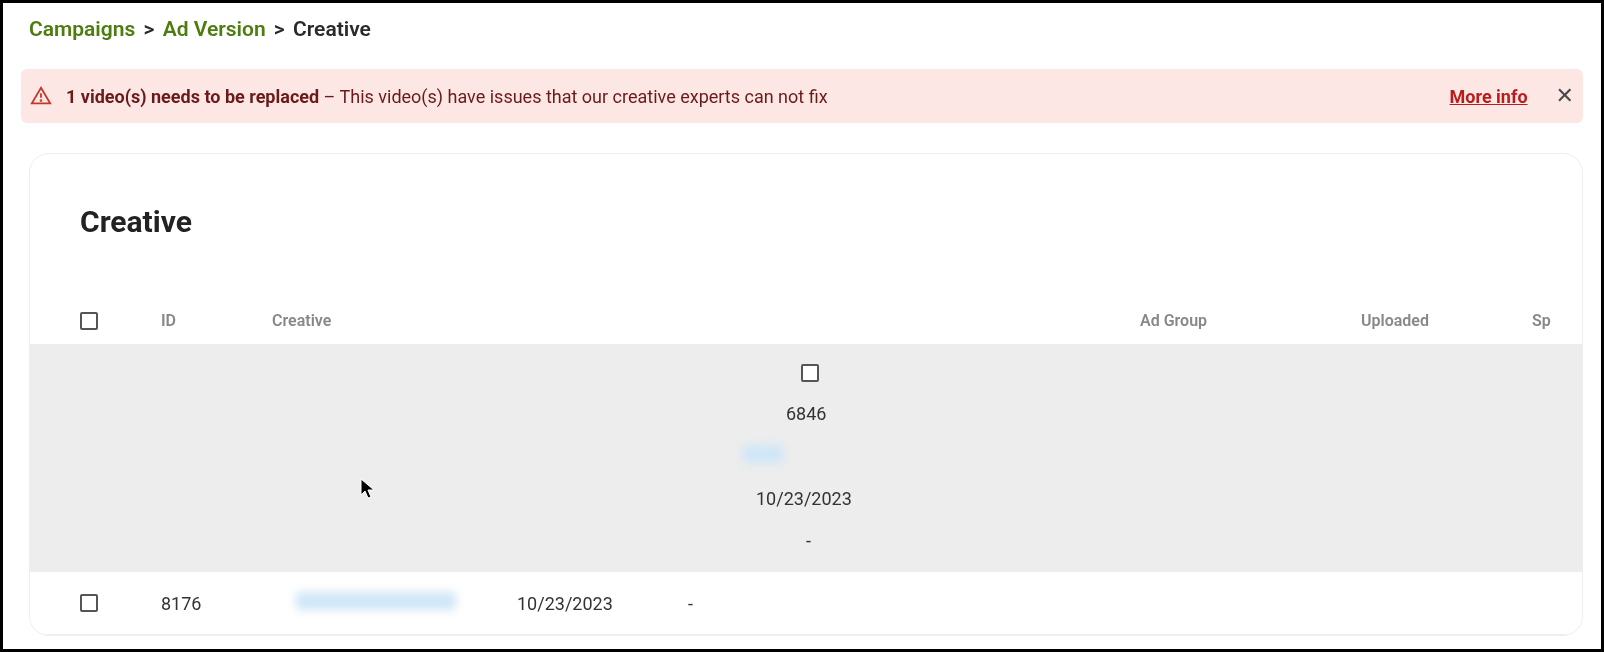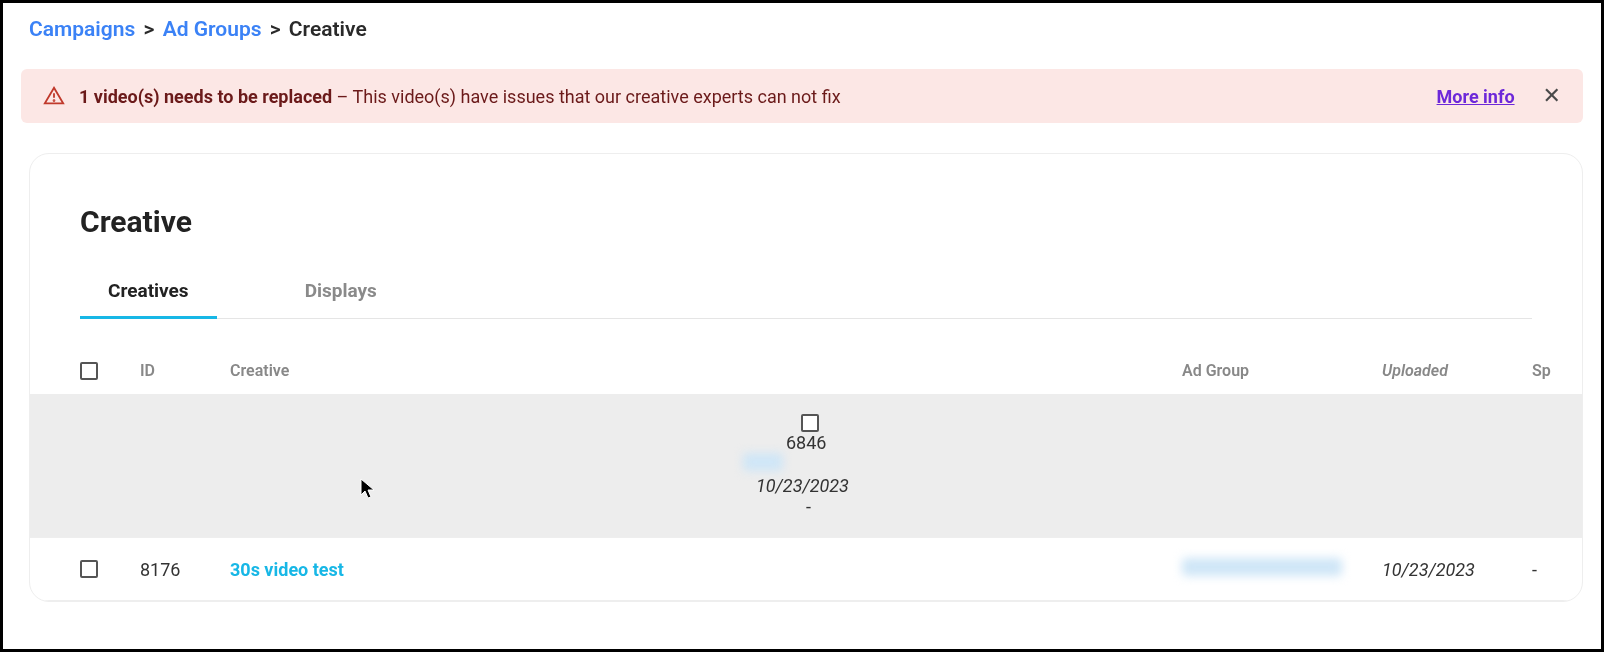--- a/index.html
+++ b/index.html
@@ -12,50 +12,50 @@
     overflow: hidden;
     position: relative;
   }
   .breadcrumb {
     padding: 14px 26px 10px 26px;
     font-size: 21px;
     font-weight: 600;
     color: #2a2a2a;
   }
   .breadcrumb a {
-    color: #3b82f6;
+    color: #4d7c0f;
     text-decoration: none;
     cursor: pointer;
   }
   .breadcrumb .sep {
     color: #2a2a2a;
     margin: 0 3px;
   }
   .alert {
     margin: 18px 18px 0 18px;
     background: #fce7e5;
     border-radius: 6px;
-    padding: 16px 22px;
+    padding: 16px 9px;
     display: flex;
     align-items: center;
     color: #6b1a1a;
     font-size: 18px;
   }
   .alert .warn-icon {
     width: 22px;
     height: 22px;
     margin-right: 14px;
     flex-shrink: 0;
   }
   .alert .msg { flex: 1; }
   .alert .msg .bold { font-weight: 700; }
   .alert .moreinfo {
     font-weight: 700;
     text-decoration: underline;
-    color: #6d28d9;
+    color: #b91c1c;
     cursor: pointer;
     margin-right: 28px;
   }
   .alert .close {
     font-size: 22px;
     color: #4a4a4a;
     cursor: pointer;
     line-height: 1;
   }
   .card {
@@ -94,35 +94,36 @@
     width: 100%;
     margin-top: 30px;
   }
   .row {
     display: flex;
     align-items: center;
     padding: 20px 0 20px 50px;
     font-size: 18px;
     color: #333;
     border-bottom: 1px solid #eee;
+    gap: 21px;
   }
   .row.header {
     font-size: 16px;
     color: #888;
     font-weight: 600;
     border-bottom: none;
     padding-bottom: 14px;
     padding-top: 12px;
   }
   .row.hover { background: #ededed; flex-direction: column; }
   .col-check { width: 60px; display:flex; align-items:center; }
   .col-id { width: 90px; }
   .col-creative { flex: 1; }
   .col-adgroup { width: 200px; margin-left: 24px; }
-  .col-uploaded { width: 150px; font-style: italic; }
+  .col-uploaded { width: 150px; }
   .col-sp { width: 50px; padding-right:10px; }
   .checkbox {
     width: 18px; height: 18px;
     border: 2px solid #555;
     border-radius: 2px;
     display: inline-block;
     cursor: pointer;
     background:#fff;
   }
   .link { color: #17b7e6; font-weight: 700; cursor: pointer; }
@@ -142,45 +143,41 @@
     left: 357px;
     pointer-events: none;
   }
 </style>
 </head>
 <body>
 
 <div class="breadcrumb">
   <a>Campaigns</a>
   <span class="sep">&gt;</span>
-  <a>Ad Groups</a>
+  <a>Ad Version</a>
   <span class="sep">&gt;</span>
   <span>Creative</span>
 </div>
 
 <div class="alert">
   <svg class="warn-icon" viewBox="0 0 24 24" fill="none" stroke="#c0392b" stroke-width="2">
     <path d="M12 3 L22 20 H2 Z"></path>
     <line x1="12" y1="9" x2="12" y2="14"></line>
     <circle cx="12" cy="17" r="0.5" fill="#c0392b"></circle>
   </svg>
   <div class="msg">
     <span class="bold">1 video(s) needs to be replaced</span><span> – This video(s) have issues that our creative experts can not fix</span>
   </div>
   <span class="moreinfo">More info</span>
   <span class="close">✕</span>
 </div>
 
 <div class="card">
   <h1>Creative</h1>
 
-  <div class="tabs">
-    <div class="tab active">Creatives</div>
-    <div class="tab">Displays</div>
-  </div>
 
   <div class="table">
 
     <div class="row header">
       <div class="col-check">
           <span class="checkbox"></span>
         </div>
       <div class="col-id">ID</div>
       <div class="col-creative">Creative</div>
       <div class="col-adgroup">Ad Group</div>
@@ -196,21 +193,20 @@
       <div class="col-adgroup"><span class="blur small"></span></div>
       <div class="col-uploaded">10/23/2023</div>
       <div class="col-sp">-</div>
     </div>
 
     <div class="row">
       <div class="col-check">
           <span class="checkbox"></span>
         </div>
       <div class="col-id">8176</div>
-      <div class="col-creative"><span class="link">30s video test</span></div>
       <div class="col-adgroup"><span class="blur large"></span></div>
       <div class="col-uploaded">10/23/2023</div>
       <div class="col-sp">-</div>
     </div>
   </div>
 </div>
 
 <svg class="cursor-img" width="16" height="22" viewBox="0 0 16 22">
   <path d="M1 1 L1 17 L5 13 L8 20 L11 19 L8 12 L14 12 Z" fill="#000" stroke="#fff" stroke-width="1"></path>
 </svg>

